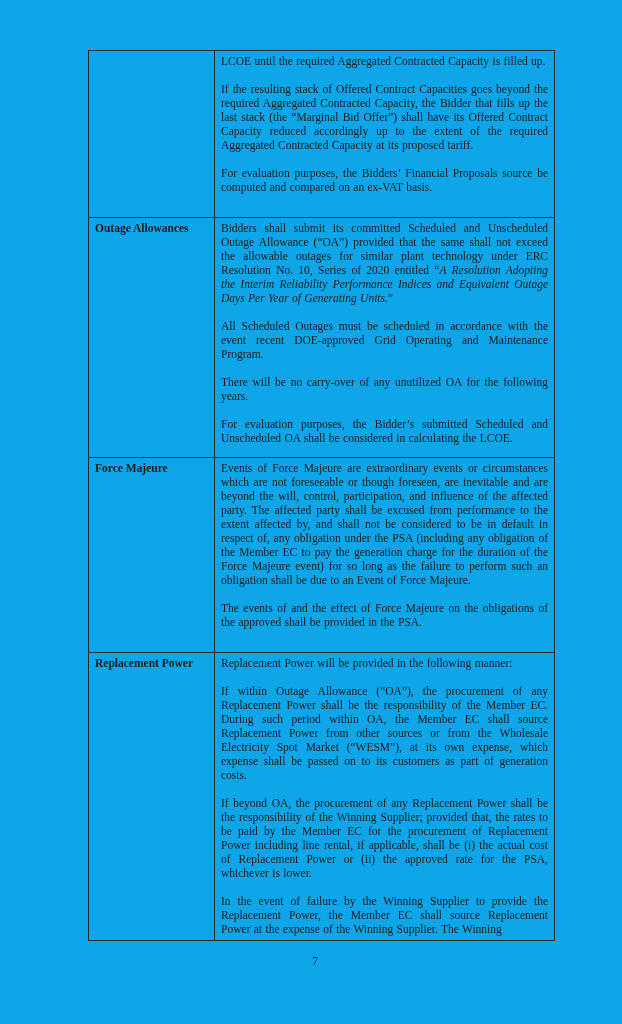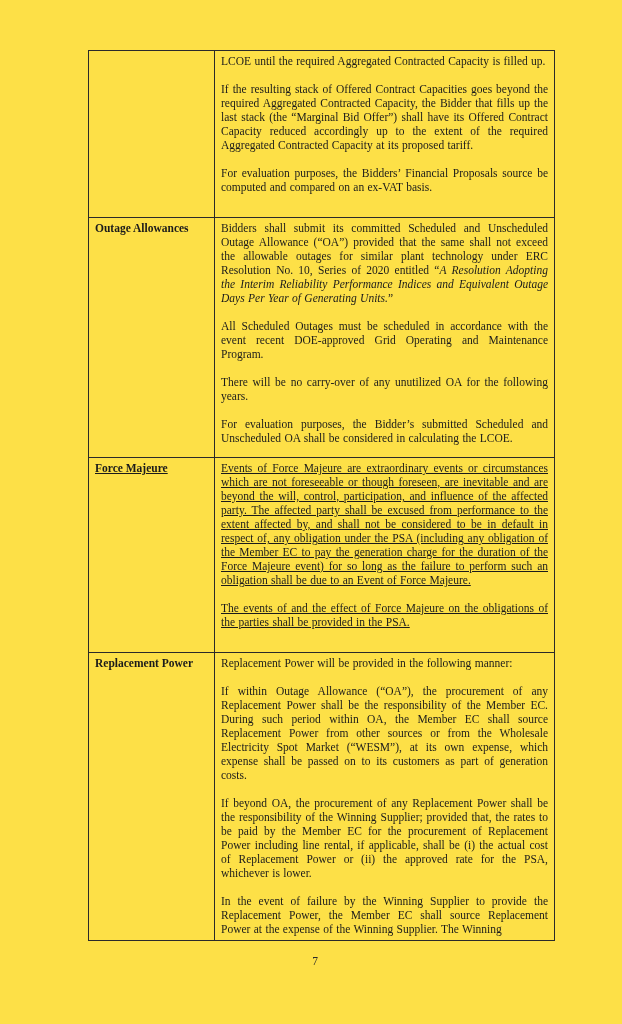--- a/index.html
+++ b/index.html
@@ -4,21 +4,21 @@
 <style>
   html, body {
     margin: 0;
     padding: 0;
     background: #ffffff;
   }
   .page {
     position: relative;
     width: 622px;
     height: 1024px;
-    background: #fde047;
+    background: #0ea5e9;
     font-family: "Liberation Serif", "DejaVu Serif", serif;
     color: #1b1b1b;
     overflow: hidden;
   }
   table.terms-table {
     position: absolute;
     left: 88px;
     top: 50px;
     width: 454px;
     border-collapse: collapse;
@@ -80,25 +80,25 @@
       <tr style="height:240px;">
         <td class="term-cell"><span>Outage Allowances</span></td>
         <td class="def-cell">
           <p><span>Bidders shall submit its committed Scheduled and Unscheduled Outage Allowance (“OA”) provided that the same shall not exceed the allowable outages for similar plant technology under ERC Resolution No. 10, Series of 2020 entitled “</span><span class="italic">A Resolution Adopting the Interim Reliability Performance Indices and Equivalent Outage Days Per Year of Generating Units.</span><span>”</span></p>
           <p>All Scheduled Outages must be scheduled in accordance with the event recent DOE-approved Grid Operating and Maintenance Program.</p>
           <p>There will be no carry-over of any unutilized OA for the following years.</p>
           <p>For evaluation purposes, the Bidder’s submitted Scheduled and Unscheduled OA shall be considered in calculating the LCOE.</p>
         </td>
       </tr>
 
-      <tr style="height:195px;text-decoration:underline;">
+      <tr style="height:195px;">
         <td class="term-cell"><span>Force Majeure</span></td>
         <td class="def-cell">
           <p>Events of Force Majeure are extraordinary events or circumstances which are not foreseeable or though foreseen, are inevitable and are beyond the will, control, participation, and influence of the affected party. The affected party shall be excused from performance to the extent affected by, and shall not be considered to be in default in respect of, any obligation under the PSA (including any obligation of the Member EC to pay the generation charge for the duration of the Force Majeure event) for so long as the failure to perform such an obligation shall be due to an Event of Force Majeure.</p>
-          <p>The events of and the effect of Force Majeure on the obligations of the parties shall be provided in the PSA.</p>
+          <p>The events of and the effect of Force Majeure on the obligations of the approved shall be provided in the PSA.</p>
         </td>
       </tr>
 
       <tr style="height:286px;">
         <td class="term-cell"><span>Replacement Power</span></td>
         <td class="def-cell">
           <p>Replacement Power will be provided in the following manner:</p>
           <p>If within Outage Allowance (“OA”), the procurement of any Replacement Power shall be the responsibility of the Member EC. During such period within OA, the Member EC shall source Replacement Power from other sources or from the Wholesale Electricity Spot Market (“WESM”), at its own expense, which expense shall be passed on to its customers as part of generation costs.</p>
           <p>If beyond OA, the procurement of any Replacement Power shall be the responsibility of the Winning Supplier; provided that, the rates to be paid by the Member EC for the procurement of Replacement Power including line rental, if applicable, shall be (i) the actual cost of Replacement Power or (ii) the approved rate for the PSA, whichever is lower.</p>
           <p>In the event of failure by the Winning Supplier to provide the Replacement Power, the Member EC shall source Replacement Power at the expense of the Winning Supplier. The Winning</p>

